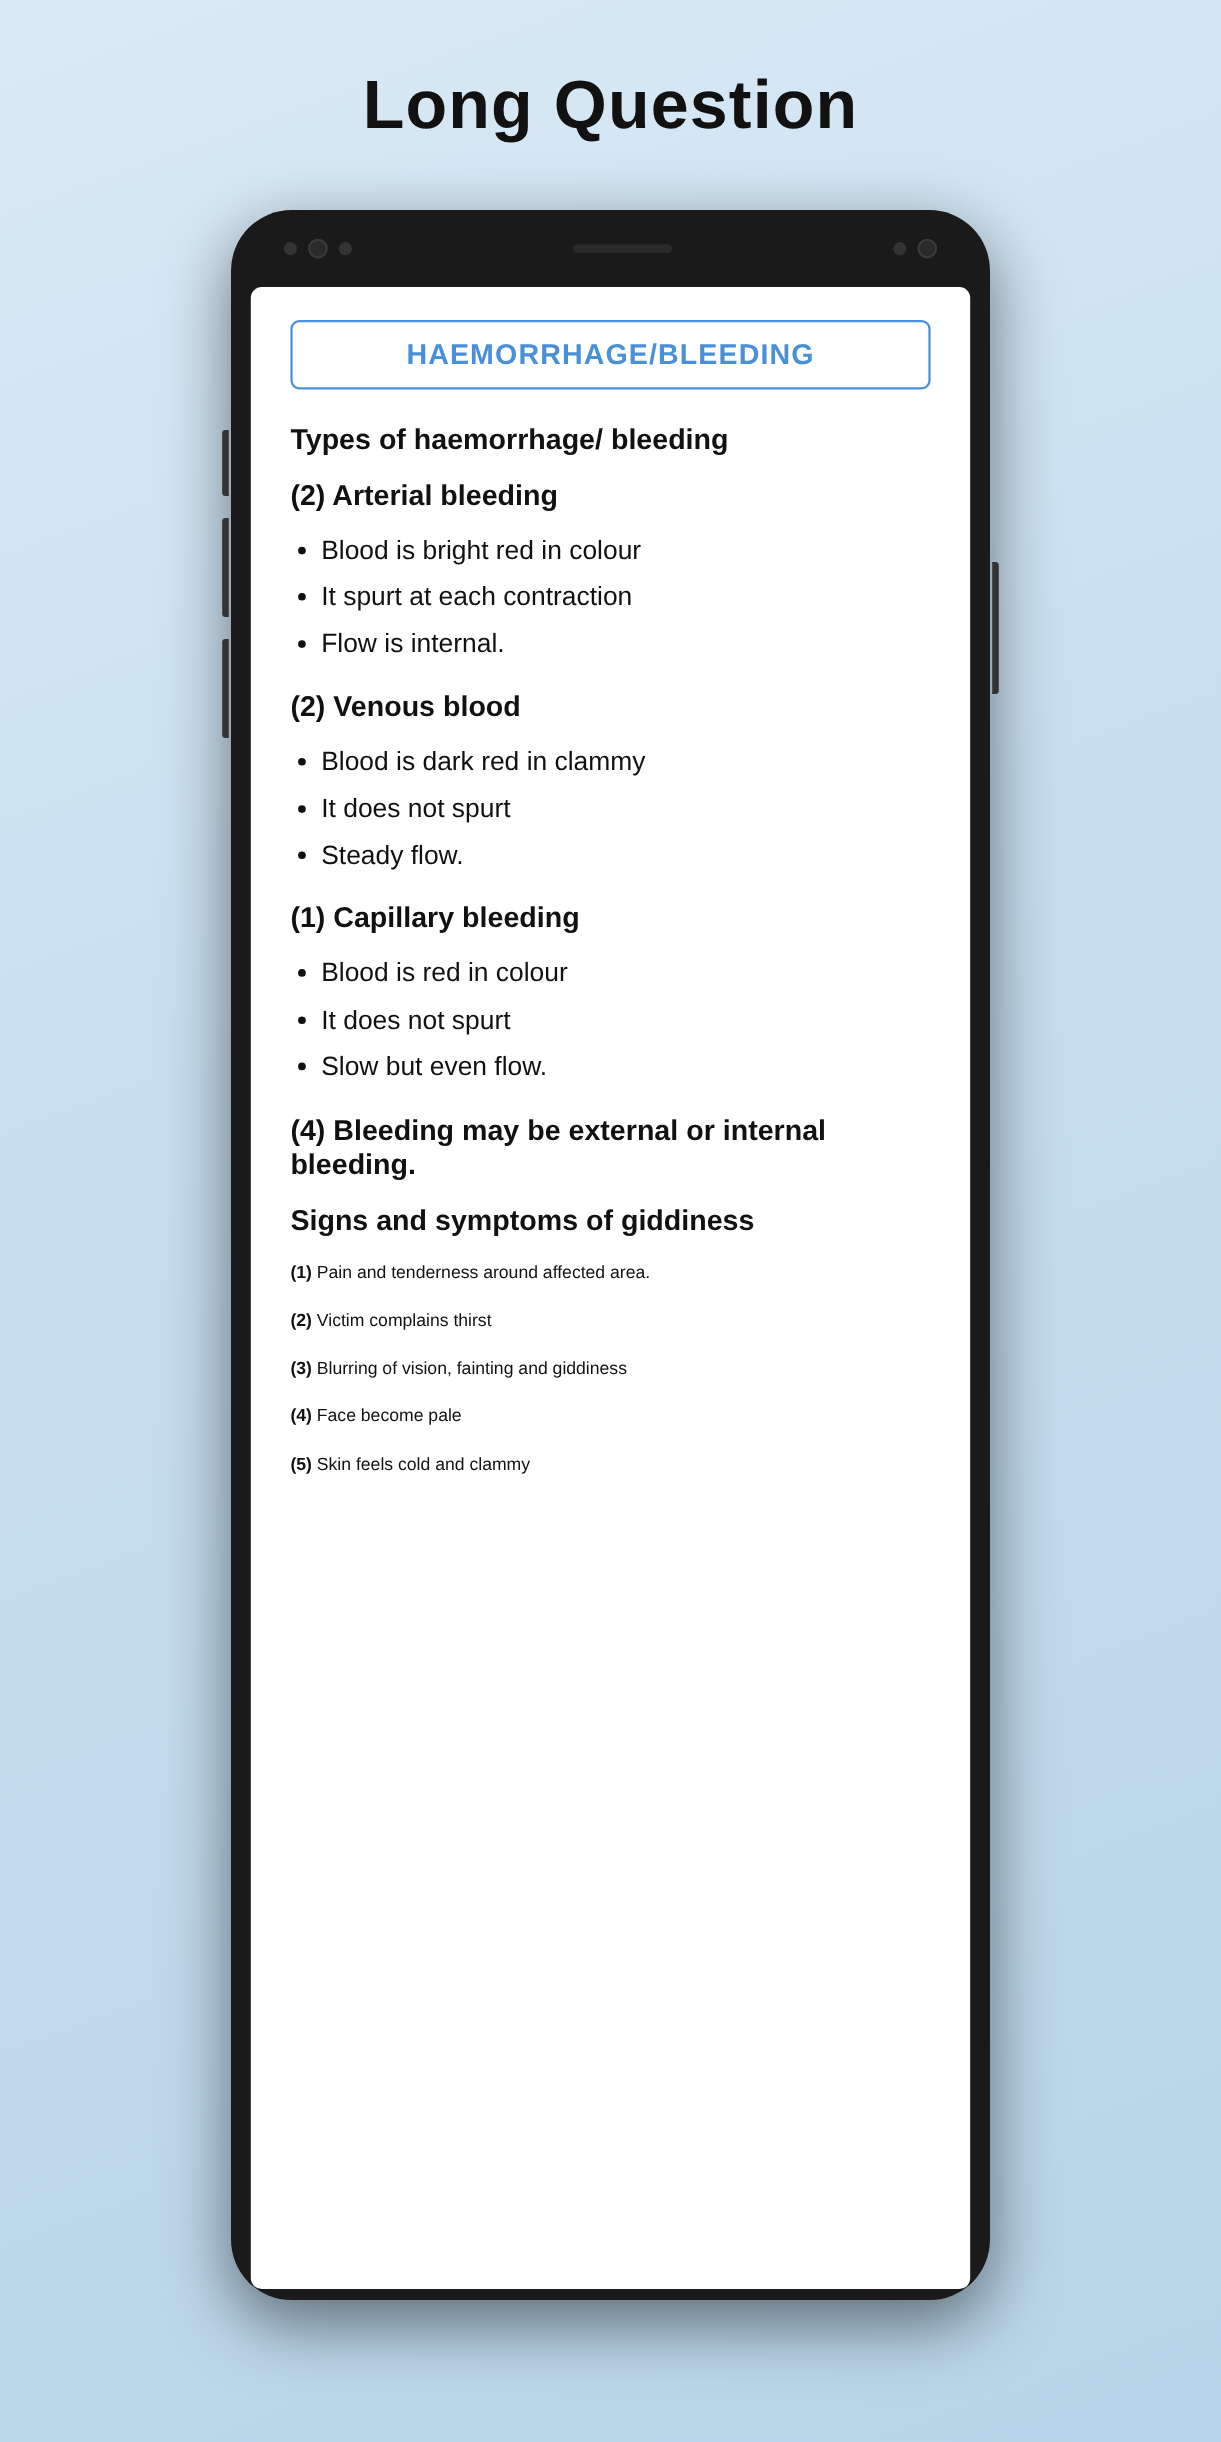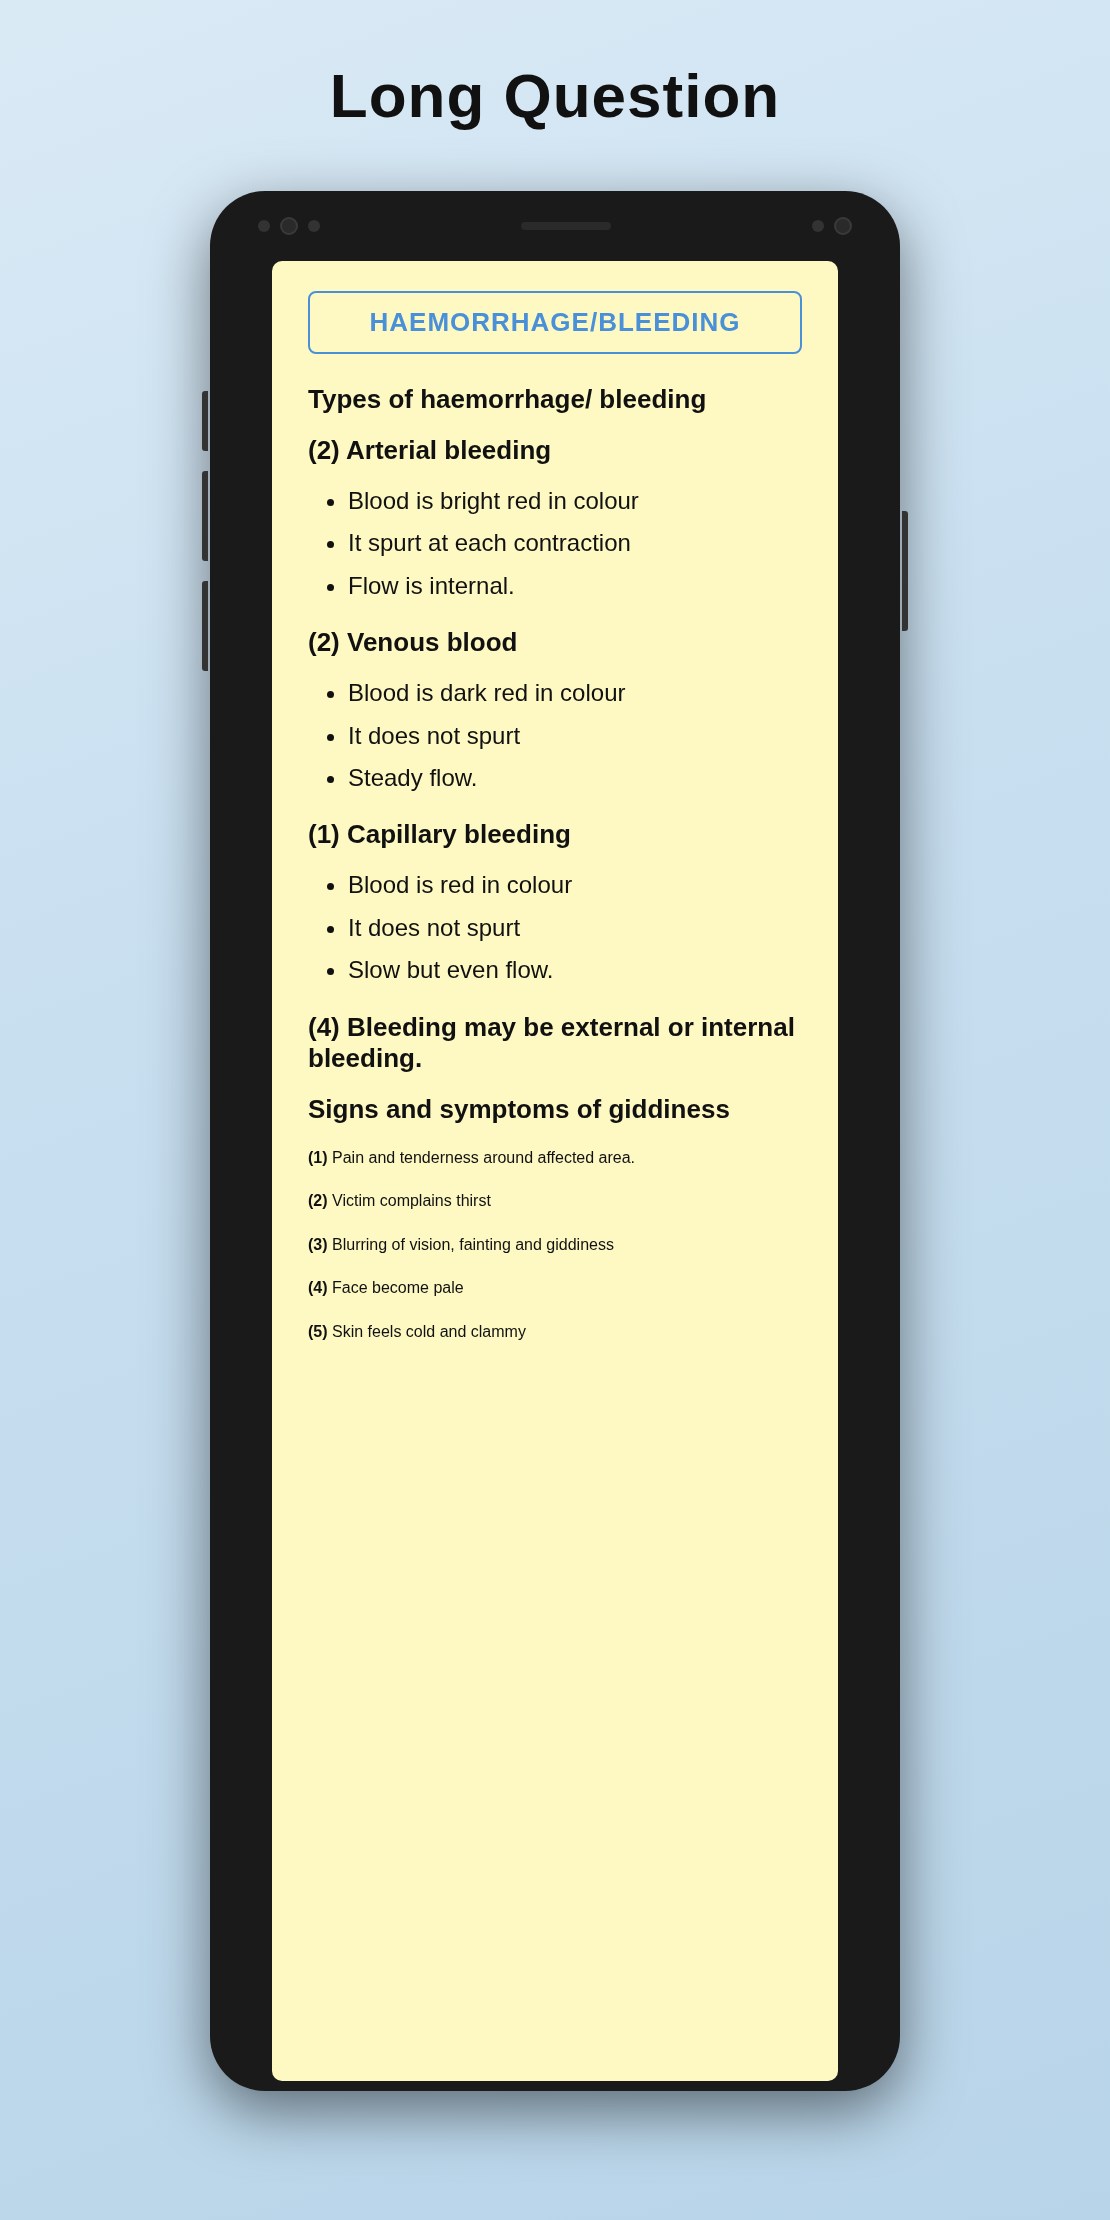--- a/index.html
+++ b/index.html
@@ -76,22 +76,22 @@
     }
 
     .phone-top-right {
       display: flex;
       gap: 10px;
       align-items: center;
     }
 
     
     .phone-screen {
-      width: 566px;
-      background: #fef9c3;
+      width: 654px;
+      background: #ffffff;
       border-radius: 10px;
       padding: 30px 36px 40px 36px;
       min-height: 1820px;
     }
 
     
     .side-btn-left {
       position: absolute;
       left: -8px;
       top: 200px;
@@ -165,21 +165,21 @@
     .sub-heading {
       font-size: 26px;
       font-weight: bold;
       color: #111;
       margin-bottom: 16px;
       margin-top: 10px;
     }
 
     .bullet-list {
       list-style: disc;
-      margin-left: 40px;
+      margin-left: 28px;
       margin-bottom: 22px;
     }
 
     .bullet-list li {
       font-size: 24px;
       color: #111;
       line-height: 1.6;
       margin-bottom: 4px;
     }
 
@@ -242,21 +242,21 @@
 
     <p class="sub-heading">(2) Arterial bleeding</p>
     <ul class="bullet-list">
       <li>Blood is bright red in colour</li>
       <li>It spurt at each contraction</li>
       <li>Flow is internal.</li>
     </ul>
 
     <p class="sub-heading">(2) Venous blood</p>
     <ul class="bullet-list">
-      <li>Blood is dark red in colour</li>
+      <li>Blood is dark red in clammy</li>
       <li>It does not spurt</li>
       <li>Steady flow.</li>
     </ul>
 
     <p class="sub-heading">(1) Capillary bleeding</p>
     <ul class="bullet-list">
       <li>Blood is red in colour</li>
       <li>It does not spurt</li>
       <li>Slow but even flow.</li>
     </ul>

